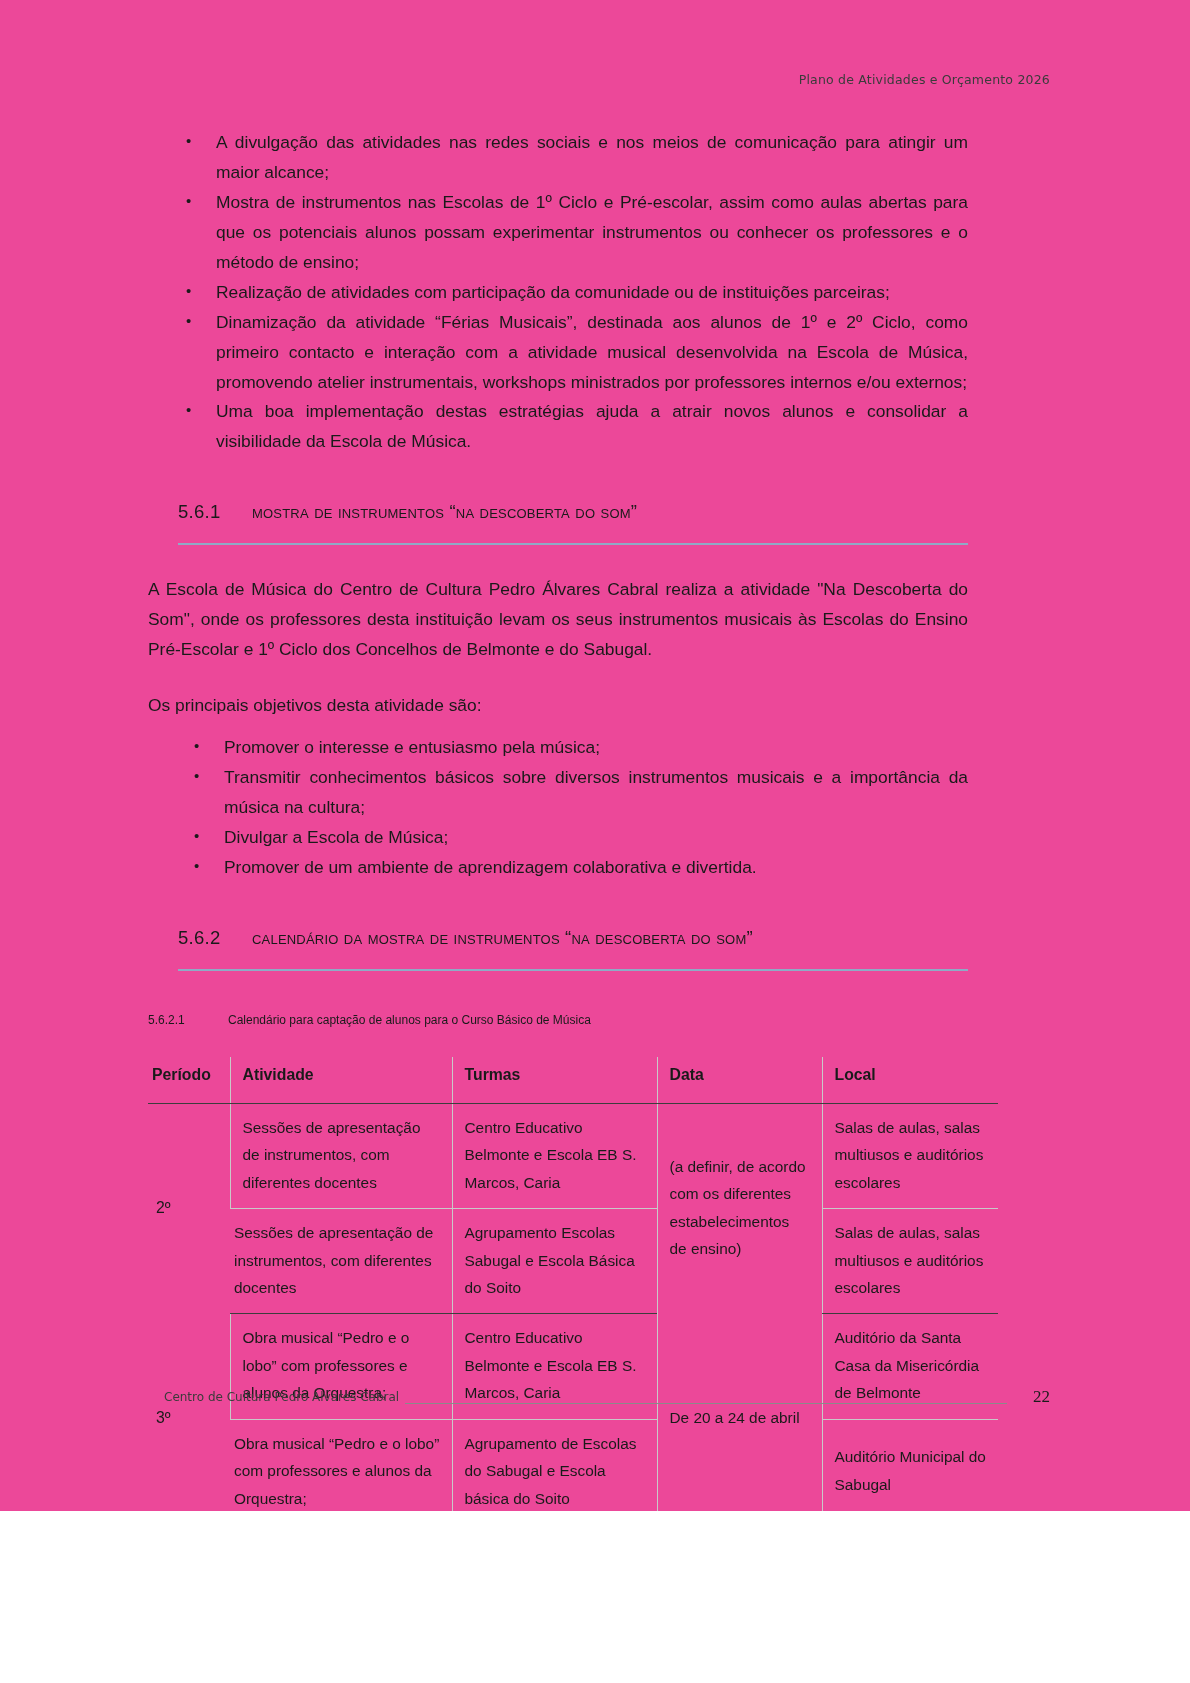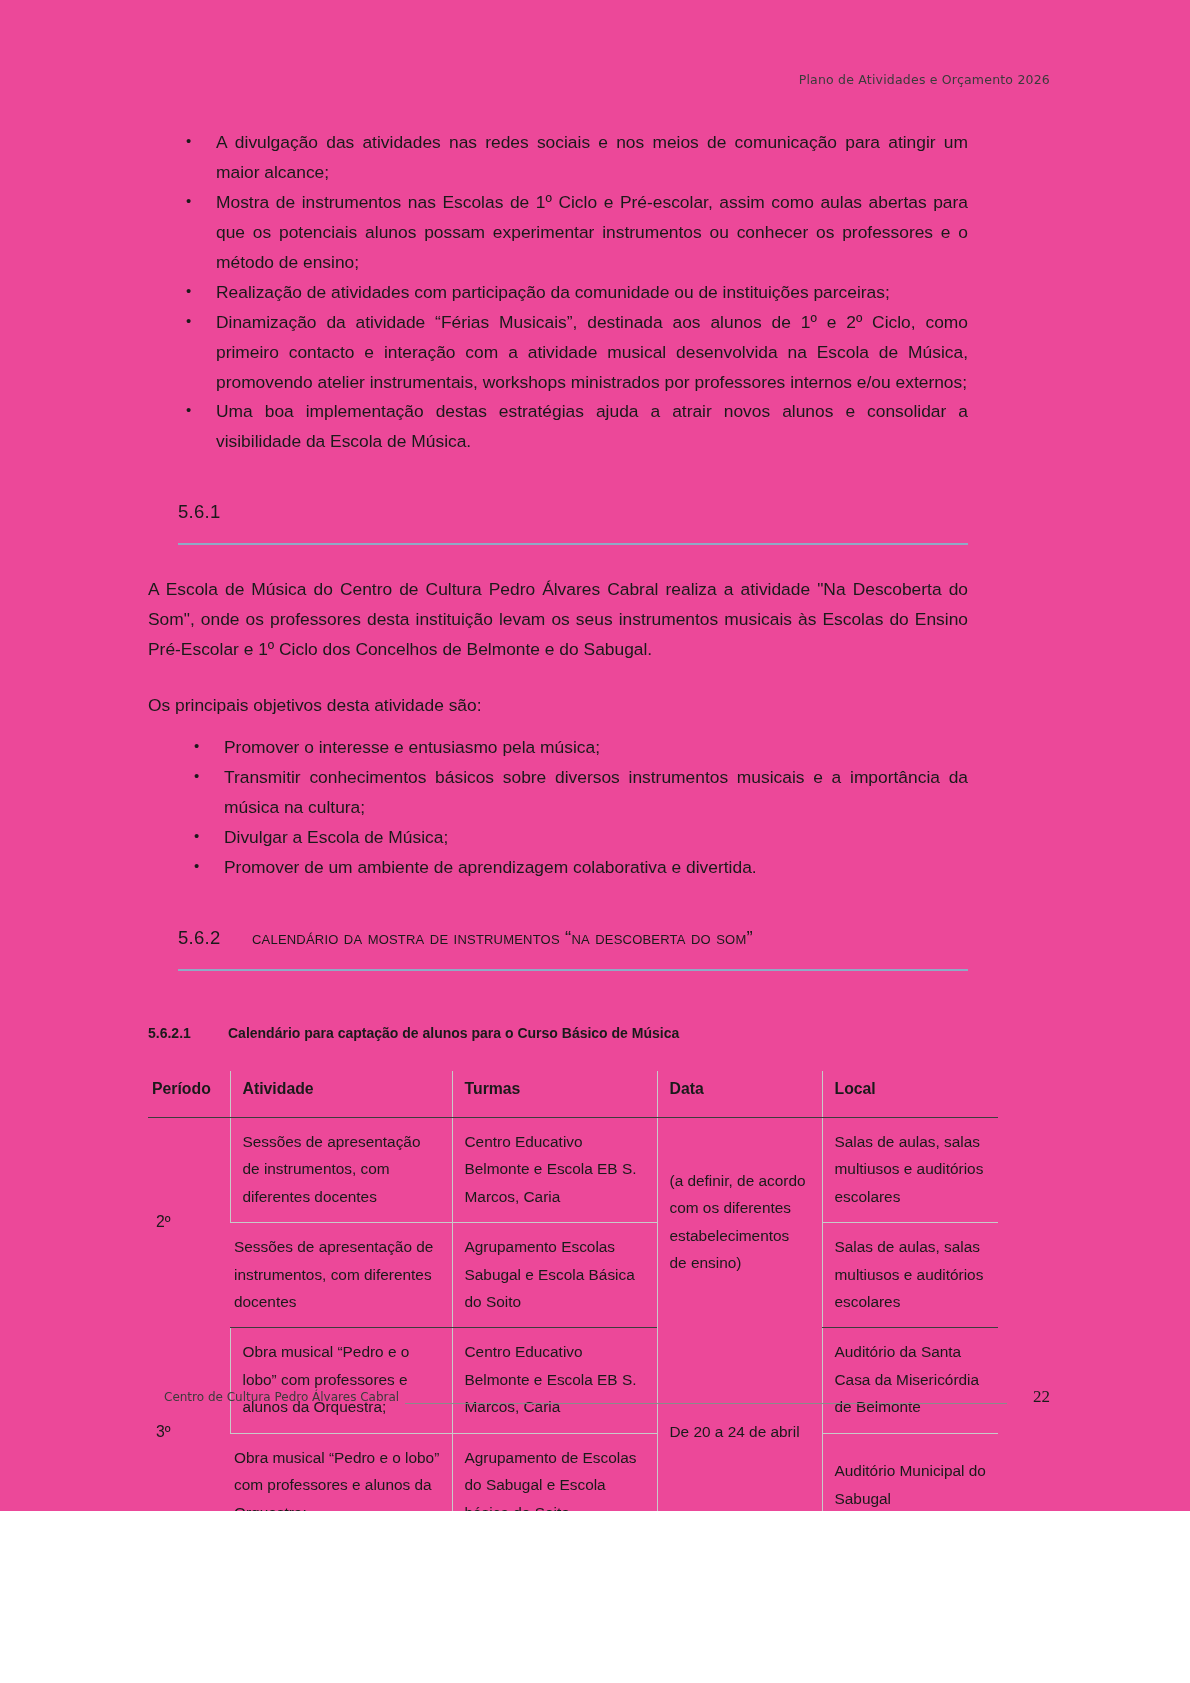--- a/index.html
+++ b/index.html
@@ -91,25 +91,25 @@
     text-transform: lowercase;
     letter-spacing: 0.2px;
     color: #1a1a1a;
   }
   .h3.indented {
     margin-left: 30px;
     width: 790px;
   }
 
   .h4 {
-    margin: 54px 0 0 0;
+    margin: 42px 0 0 0;
     display: flex;
     align-items: baseline;
-    font-weight: bold;
-    font-size: 14px;
+    font-weight: normal;
+    font-size: 12px;
   }
   .h4 .num {
     width: 80px;
     flex: 0 0 80px;
   }
 
   
   p.body {
     margin: 26px 0 0 0;
     font-size: 17.4px;
@@ -230,20 +230,21 @@
         <span>Dinamização da atividade “Férias Musicais”, destinada aos alunos de 1º e 2º Ciclo, como primeiro contacto e interação com a atividade musical desenvolvida na Escola de Música, promovendo atelier instrumentais, workshops ministrados por professores internos e/ou externos;</span>
       </li>
       <li>
         <span class="dot">•</span>
         <span>Uma boa implementação destas estratégias ajuda a atrair novos alunos e consolidar a visibilidade da Escola de Música.</span>
       </li>
     </ul>
 
     <div class="h3 indented">
       <span class="num">5.6.1</span>
+      <span class="caps">Mostra de Instrumentos “Na Descoberta do Som”</span>
     </div>
 
     <p class="body lead">A Escola de Música do Centro de Cultura Pedro Álvares Cabral realiza a atividade "Na Descoberta do Som", onde os professores desta instituição levam os seus instrumentos musicais às Escolas do Ensino Pré-Escolar e 1º Ciclo dos Concelhos de Belmonte e do Sabugal.</p>
 
     <p class="body">Os principais objetivos desta atividade são:</p>
 
     <div class="spacer-sm"></div>
 
     <ul class="bullets tight">
       <li>

